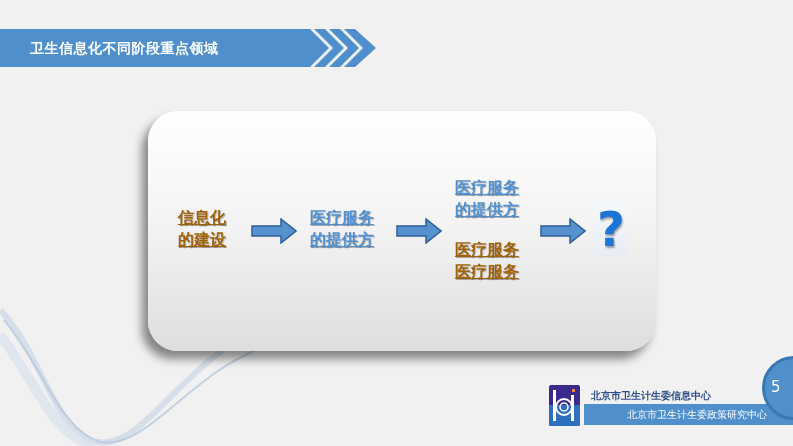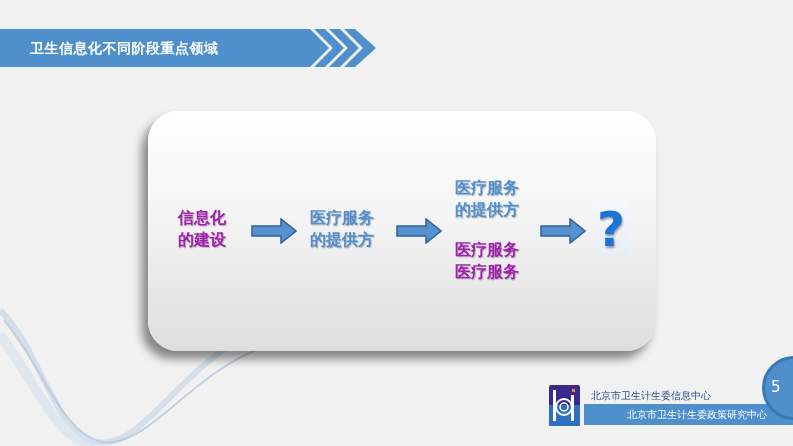--- a/index.html
+++ b/index.html
@@ -21,42 +21,44 @@
   .card {
     position:absolute; left:148px; top:111px; width:508px; height:240px;
     border-radius:30px;
     background:linear-gradient(180deg,#ffffff 0%,#f4f4f4 45%,#dedede 100%);
     box-shadow:-6px 8px 10px rgba(0,0,0,0.45);
   }
   .node-text {
     position:absolute; font-size:16px; font-weight:bold; line-height:22px;
     text-shadow:1px 1px 1px rgba(0,0,0,0.25);
     white-space:nowrap;
+    text-decoration:underline;
   }
-  .dark { color:#a21caf; }
+  .dark { color:#a16207; }
   .blue { color:#4f8fd0; }
   .arrow { position:absolute; width:46px; height:26px; }
   .qmark {
     position:absolute; left:594px; top:202px; width:34px; height:54px;
     background:linear-gradient(180deg,#f5f8fc,#e8edf4);
     display:flex; align-items:center; justify-content:center;
     color:#1c73d8; font-size:48px; font-weight:bold; font-family:"DejaVu Sans",sans-serif;
     text-shadow:1px 2px 2px rgba(0,0,0,0.35);
   }
   .footer-bar {
     position:absolute; left:584px; top:404px; width:209px; height:21px;
     background:#4f90cc;
   }
   .logo {
     position:absolute; left:549px; top:385px; width:31px; height:41px;
     border-radius:2px; overflow:hidden;
   }
   .org1 {
     position:absolute; left:591px; top:389px; font-size:10px; color:#2b4e8c;
     white-space:nowrap;
+    font-weight:bold;
   }
   .org2 {
     position:absolute; left:591px; top:408px; font-size:10px; color:#ffffff;
     white-space:nowrap;
     margin-left:36px;
   }
   .page-circle {
     position:absolute; left:762px; top:356px; width:58px; height:58px;
     border-radius:50%; background:#4f90cc; border:3px solid #3a78b5;
   }

